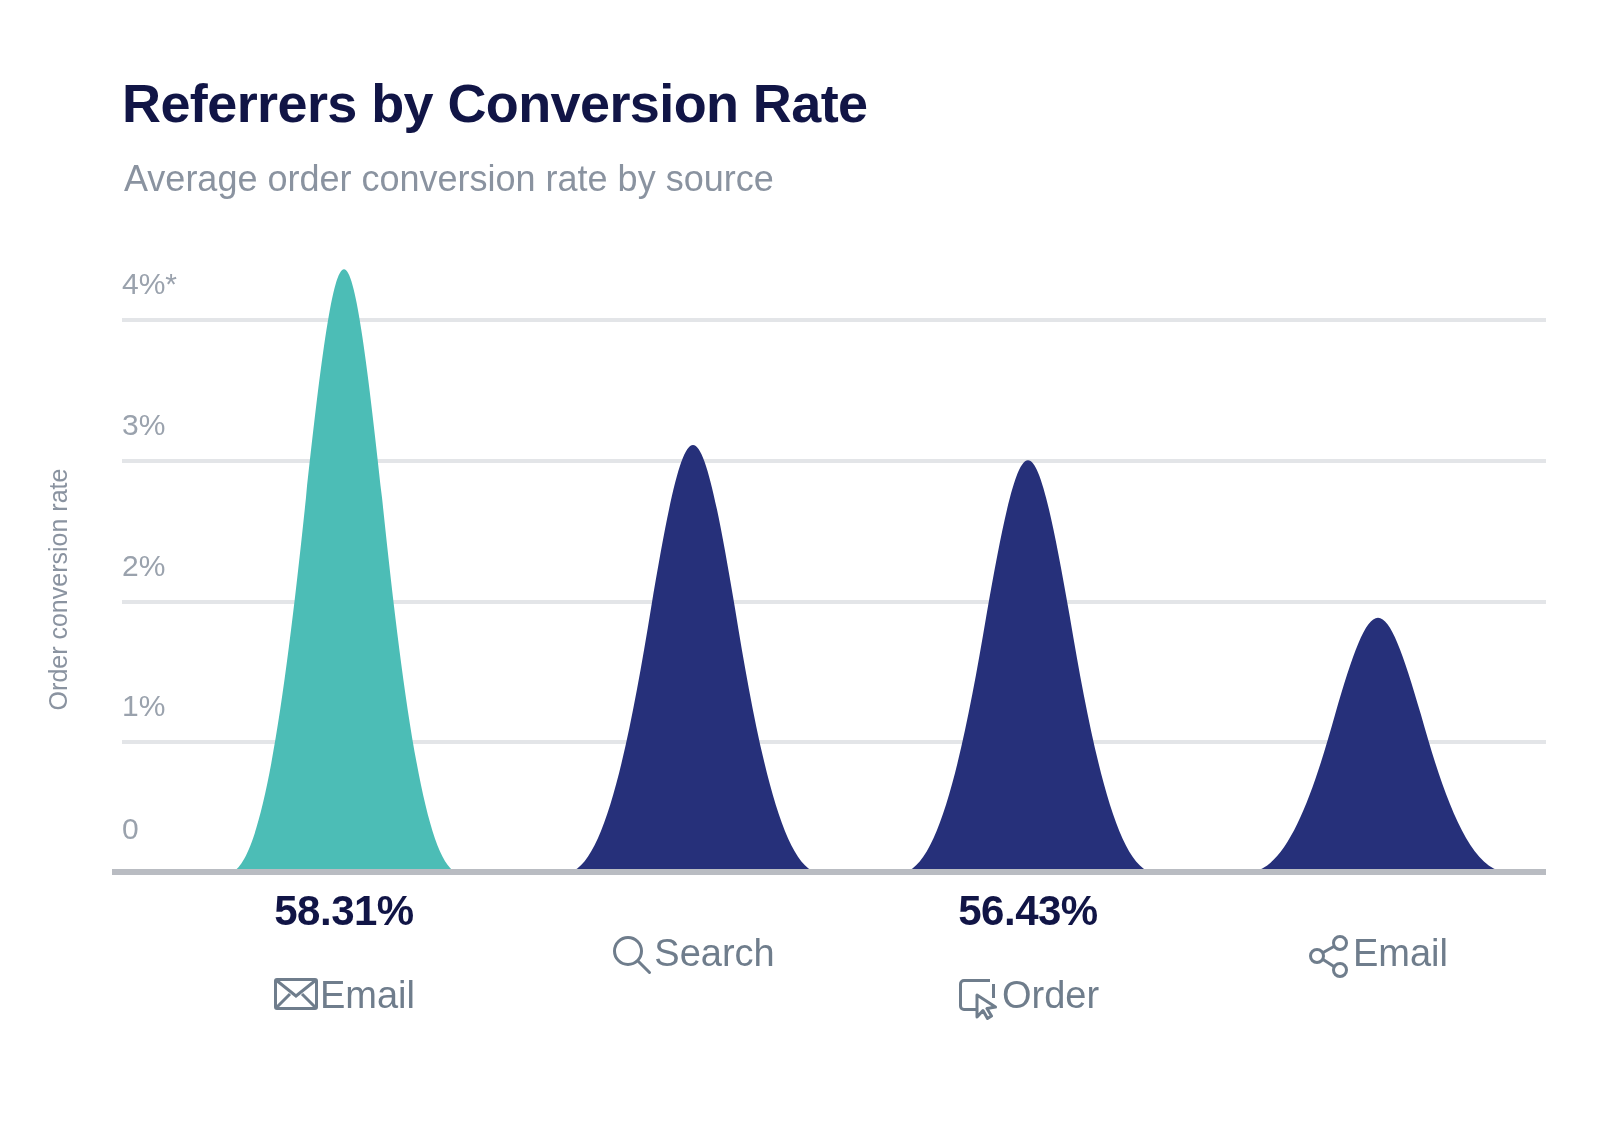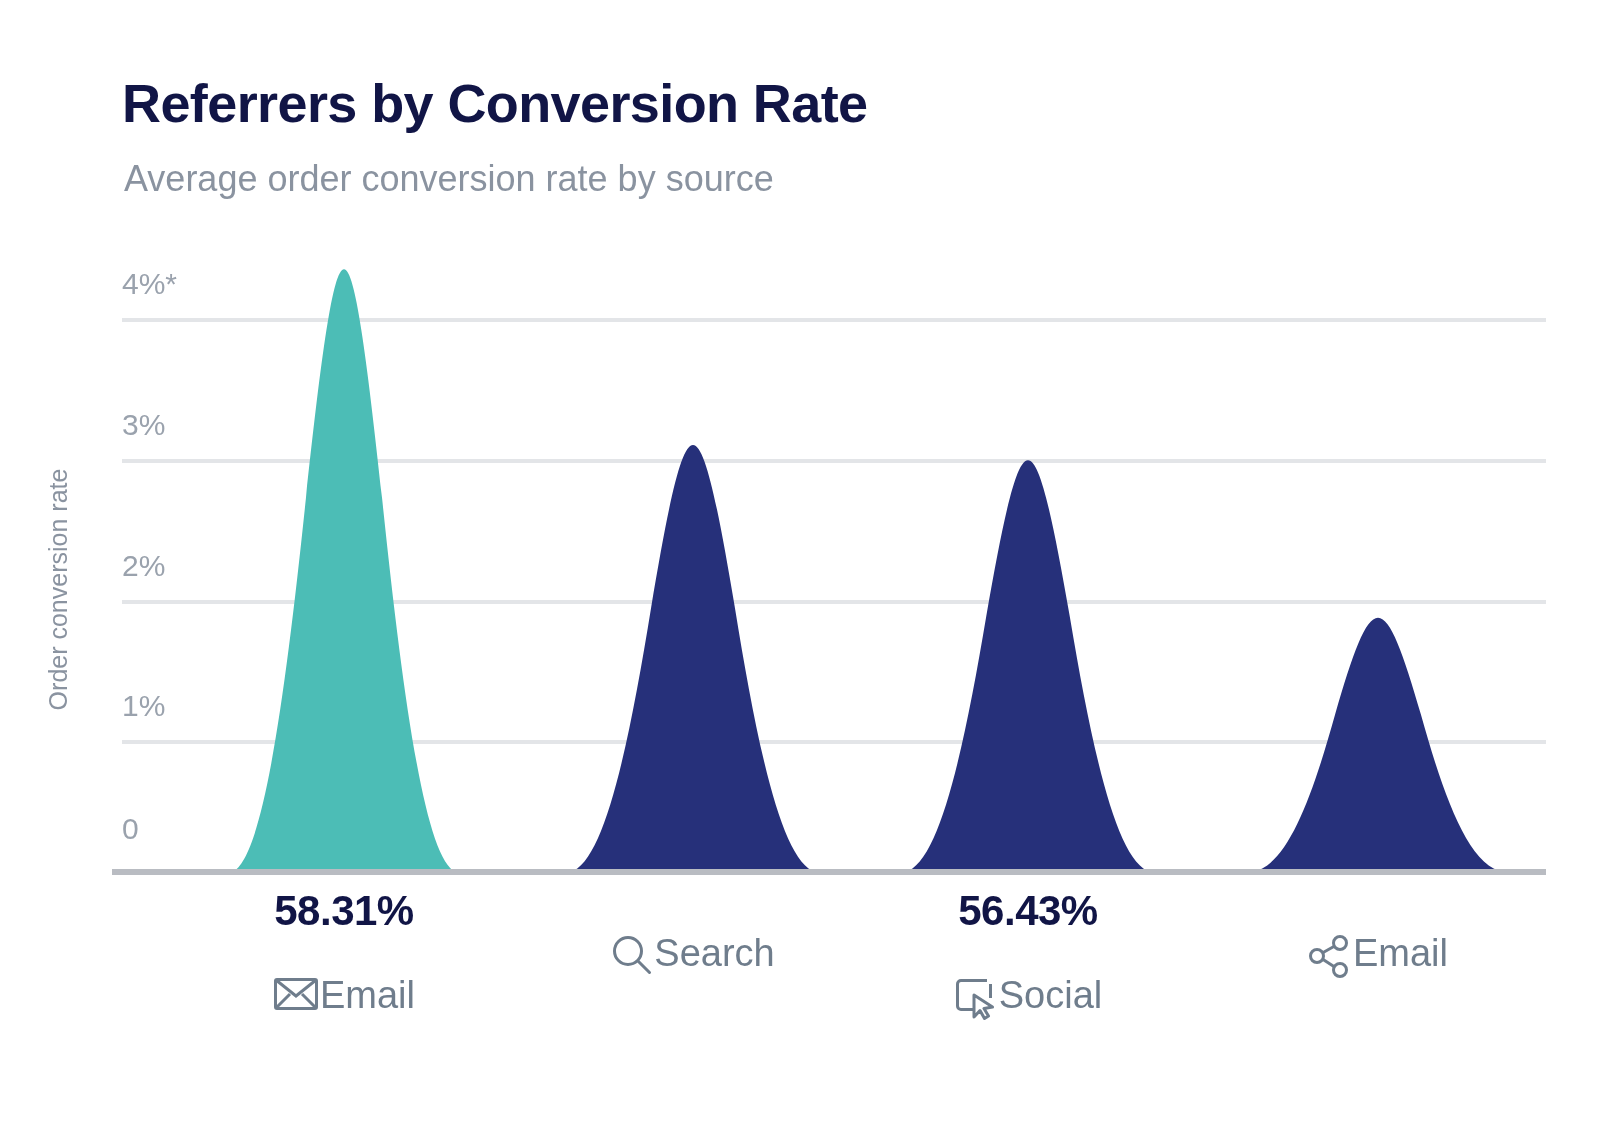--- a/index.html
+++ b/index.html
@@ -184,21 +184,21 @@
   <div class="col-footer" style="left:878px;">
     <div class="col-value">56.43%</div>
     <div class="col-label-row">
       <span class="col-icon">
         <svg width="44" height="44" viewBox="0 0 44 44" fill="none" stroke="#6f7d8c" stroke-width="3" stroke-linejoin="round">
           <path d="M33 4.5 H7 A3.5 3.5 0 0 0 3.5 8 V30 A3.5 3.5 0 0 0 7 33.5 H19"></path>
           <path d="M36.5 8 V22"></path>
           <path d="M20 19 L20 41 L26 34.5 L30.5 42.5 L34.5 40 L30 32.5 L38.5 31 Z" fill="#ffffff"></path>
         </svg>
       </span>
-      <span class="col-label">Social</span>
+      <span class="col-label">Order</span>
     </div>
   </div>
 
   <div class="col-footer" style="left:1228px;">
     <div class="col-label-row">
       <span class="col-icon">
         <svg width="44" height="44" viewBox="0 0 44 44" fill="none" stroke="#6f7d8c" stroke-width="3">
           <circle cx="32" cy="9" r="6.5"></circle>
           <circle cx="9" cy="22" r="6.5"></circle>
           <circle cx="32" cy="36" r="6.5"></circle>

